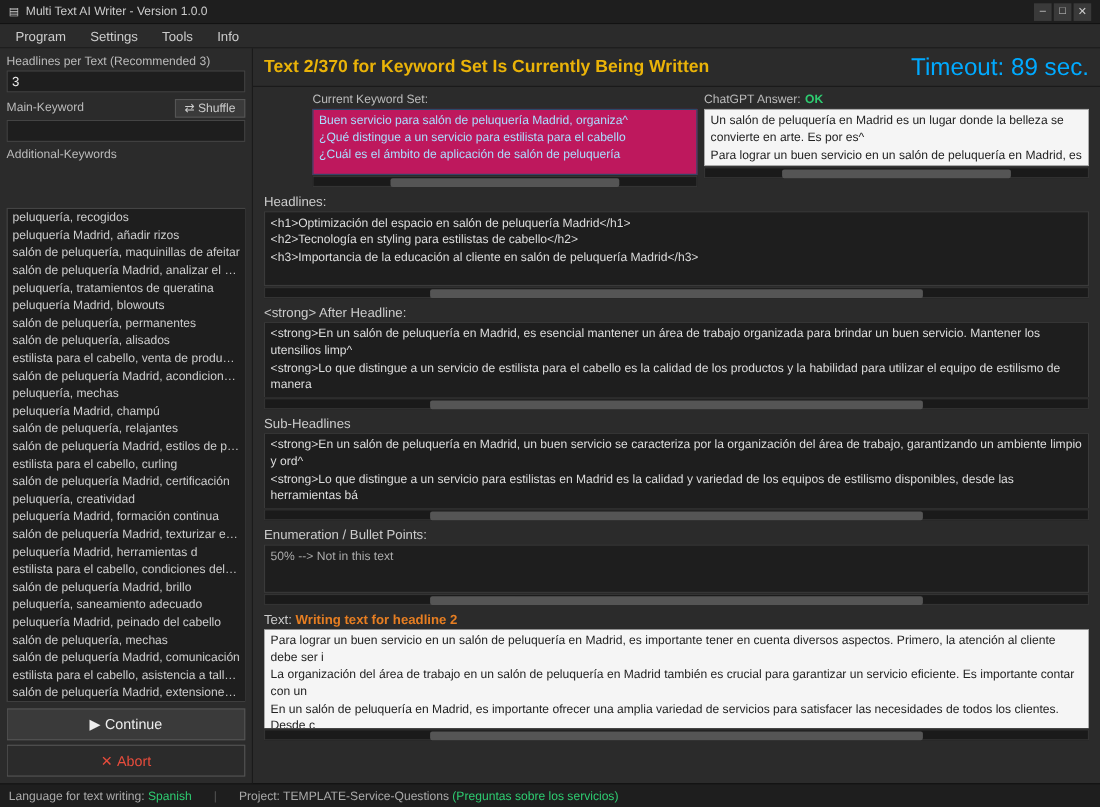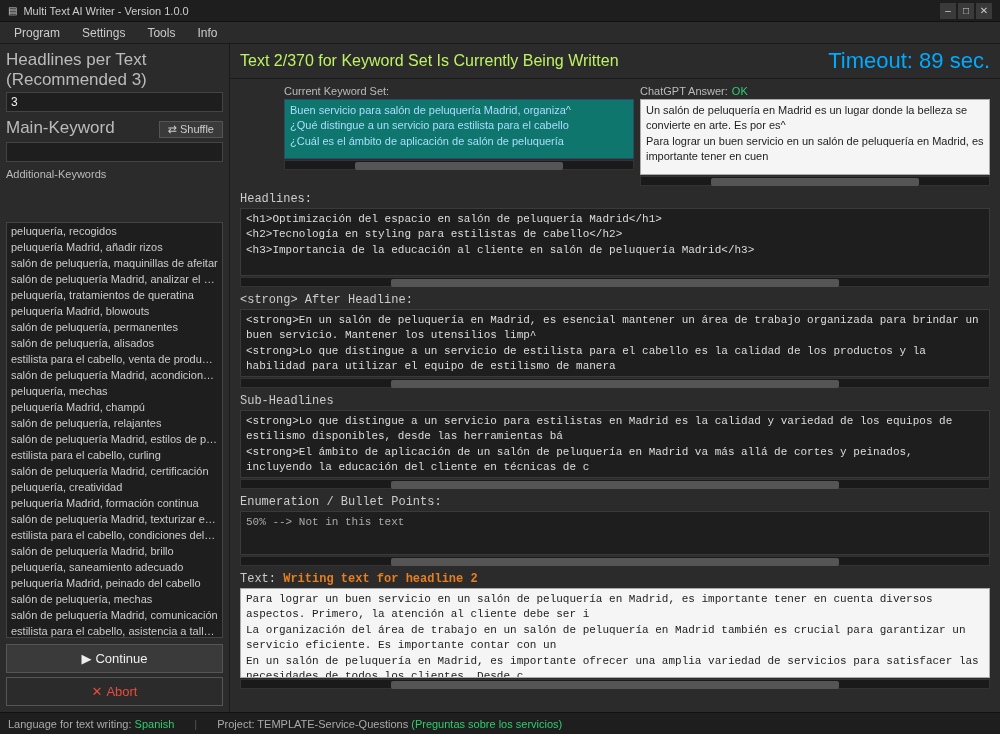--- a/index.html
+++ b/index.html
@@ -58,21 +58,21 @@
     .left-panel {
       width: 230px;
       background: #2b2b2b;
       border-right: 1px solid #1a1a1a;
       display: flex;
       flex-direction: column;
       padding: 6px;
       flex-shrink: 0;
     }
     .left-panel-label {
-      font-size: 17px;
+      font-size: 11px;
       color: #bbb;
       margin-bottom: 2px;
     }
     .left-panel-input {
       background: #1e1e1e;
       border: 1px solid #444;
       color: #eee;
       font-size: 12px;
       padding: 2px 4px;
       width: 100%;
@@ -167,22 +167,22 @@
     .right-header {
       display: flex;
       align-items: center;
       justify-content: space-between;
       padding: 4px 10px;
       background: #2b2b2b;
       border-bottom: 1px solid #1a1a1a;
     }
     .writing-title {
       font-size: 16px;
-      font-weight: normal;
-      color: #bef264;
+      font-weight: bold;
+      color: #eab308;
     }
     .timeout-label {
       font-size: 22px;
       font-weight: normal;
       color: #00aaff;
     }
 
     
     .content-area {
       flex: 1;
@@ -210,56 +210,55 @@
     .section-label {
       font-size: 11px;
       color: #bbb;
       margin-bottom: 2px;
       display: flex;
       align-items: center;
       gap: 4px;
     }
     .ok-badge {
       color: #2ecc71;
-      font-weight: normal;
+      font-weight: bold;
       font-size: 11px;
     }
     .scrollbox {
-      background: #0f766e;
+      background: #be185d;
       border: 1px solid #2a4a6a;
       color: #aaddff;
       font-size: 11px;
       padding: 3px 5px;
       height: 60px;
       overflow-y: auto;
       line-height: 1.4;
       position: relative;
     }
     .scrollbox::-webkit-scrollbar { width: 6px; }
     .scrollbox::-webkit-scrollbar-track { background: #1a1a1a; }
     .scrollbox::-webkit-scrollbar-thumb { background: #555; }
 
     .chat-scrollbox {
       background: #f5f5f5;
       border: 1px solid #aaa;
       color: #222;
       font-size: 11px;
       padding: 3px 5px;
-      height: 76px;
+      height: 52px;
       overflow-y: auto;
       line-height: 1.4;
     }
     .chat-scrollbox::-webkit-scrollbar { width: 6px; }
     .chat-scrollbox::-webkit-scrollbar-track { background: #ddd; }
     .chat-scrollbox::-webkit-scrollbar-thumb { background: #999; }
 
     .section-block {
       display: flex;
       flex-direction: column;
-      font-family: Liberation Mono, monospace;
     }
     .section-title {
       font-size: 12px;
       color: #ccc;
       margin-bottom: 2px;
       font-weight: normal;
     }
     .dark-scrollbox {
       background: #1e1e1e;
       border: 1px solid #3a3a3a;
@@ -384,20 +383,21 @@
         <div class="keyword-item">salón de peluquería Madrid, acondicionam</div>
         <div class="keyword-item">peluquería, mechas</div>
         <div class="keyword-item">peluquería Madrid, champú</div>
         <div class="keyword-item">salón de peluquería, relajantes</div>
         <div class="keyword-item">salón de peluquería Madrid, estilos de pelu</div>
         <div class="keyword-item">estilista para el cabello, curling</div>
         <div class="keyword-item">salón de peluquería Madrid, certificación</div>
         <div class="keyword-item">peluquería, creatividad</div>
         <div class="keyword-item">peluquería Madrid, formación continua</div>
         <div class="keyword-item">salón de peluquería Madrid, texturizar el cab</div>
+        <div class="keyword-item">peluquería Madrid, herramientas d</div>
         <div class="keyword-item">estilista para el cabello, condiciones del cu</div>
         <div class="keyword-item">salón de peluquería Madrid, brillo</div>
         <div class="keyword-item">peluquería, saneamiento adecuado</div>
         <div class="keyword-item">peluquería Madrid, peinado del cabello</div>
         <div class="keyword-item">salón de peluquería, mechas</div>
         <div class="keyword-item">salón de peluquería Madrid, comunicación</div>
         <div class="keyword-item">estilista para el cabello, asistencia a tallere</div>
         <div class="keyword-item">salón de peluquería Madrid, extensiones d</div>
         <div class="keyword-item">peluquería, relaciones con clientes</div>
         <div class="keyword-item">peluquería Madrid, tratamientos capilares</div>
@@ -473,20 +473,21 @@
             <div>&lt;strong&gt;En el ámbito de aplicación de un salón de peluquería en Madrid, la educación del cliente es fundamental. Los estilistas deben ofrecer consejos sobr</div>
           </div>
         <div class="hscroll-bar">
             <div class="hscroll-thumb"></div>
           </div>
       </div>
 
       <div class="section-block">
         <div class="section-title">Sub-Headlines</div>
         <div class="dark-scrollbox" id="subheadlines-scrollbox">
+            <div>&lt;strong&gt;En un salón de peluquería en Madrid, un buen servicio se caracteriza por la organización del área de trabajo, garantizando un ambiente limpio y ord^</div>
             <div>&lt;strong&gt;Lo que distingue a un servicio para estilistas en Madrid es la calidad y variedad de los equipos de estilismo disponibles, desde las herramientas bá</div>
             <div>&lt;strong&gt;El ámbito de aplicación de un salón de peluquería en Madrid va más allá de cortes y peinados, incluyendo la educación del cliente en técnicas de c</div>
           </div>
         <div class="hscroll-bar">
             <div class="hscroll-thumb"></div>
           </div>
       </div>
 
       <div class="section-block">
         <div class="section-title">Enumeration / Bullet Points:</div>

